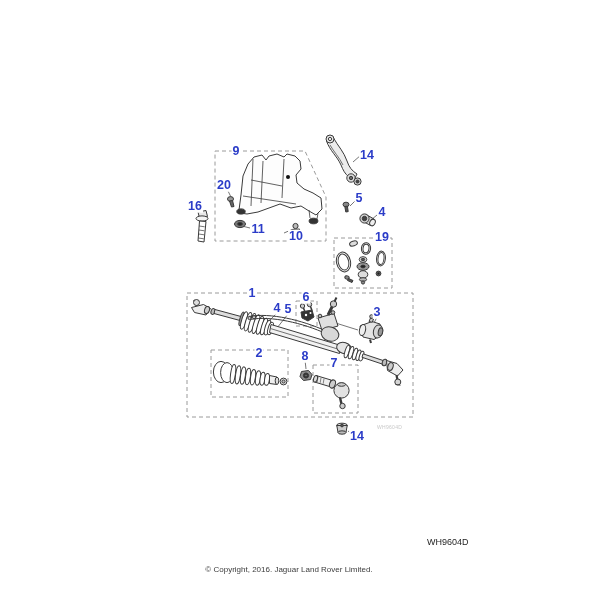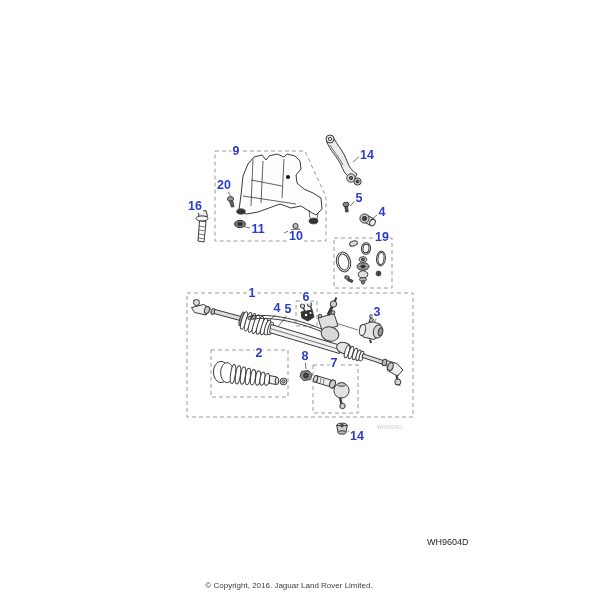--- a/index.html
+++ b/index.html
@@ -16,21 +16,21 @@
   }
   .watermark{
     position:absolute;left:377px;top:424px;font-size:5px;color:#c8c8c8;
     letter-spacing:.3px;z-index:2;
   }
   .diagram-code{
     position:absolute;left:427px;top:537px;font-size:9px;color:#1f1f1f;z-index:2;
   }
   .copyright{
     position:absolute;left:289px;top:565px;transform:translateX(-50%);
-    font-size:8px;color:#3c3c3c;white-space:nowrap;z-index:2;margin-top:16px;
+    font-size:8px;color:#3c3c3c;white-space:nowrap;z-index:2;
   }
 </style>
 </head>
 <body>
 
 <div id="canvas">
 
   <svg id="artwork" viewBox="0 0 600 600" xmlns="http://www.w3.org/2000/svg">
 
     <g fill="none" stroke="#9a9a9a" stroke-width="1" stroke-dasharray="4 3">

